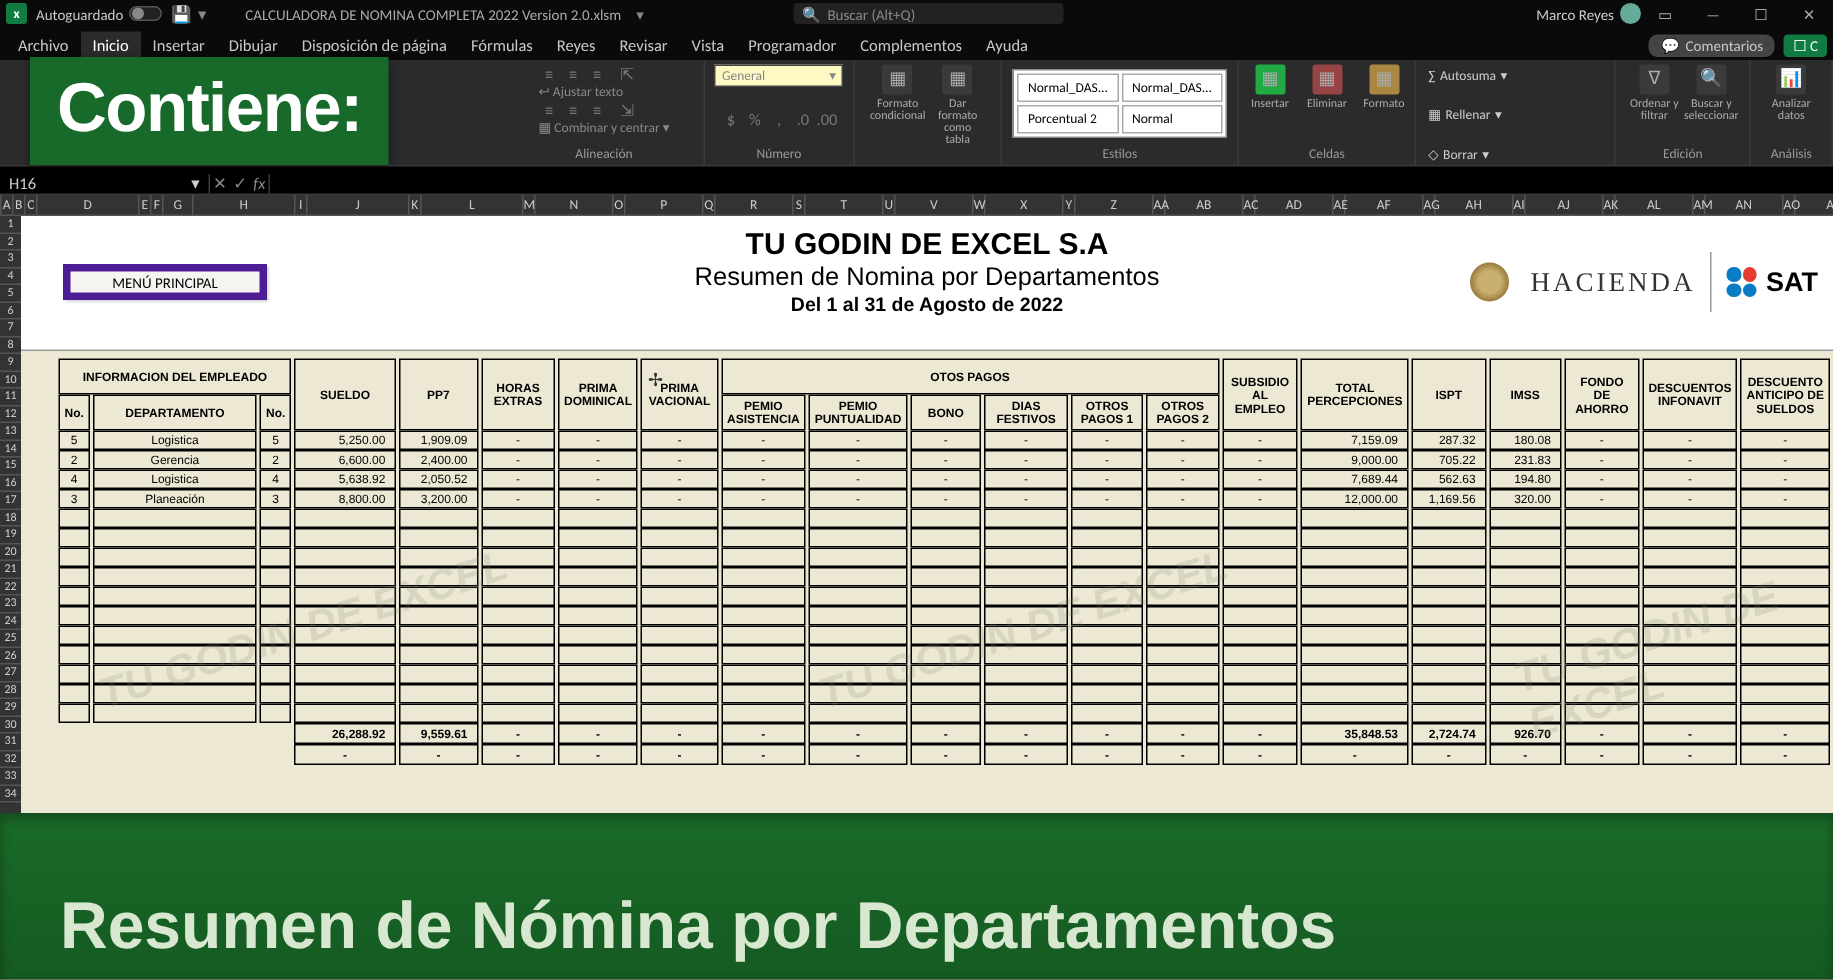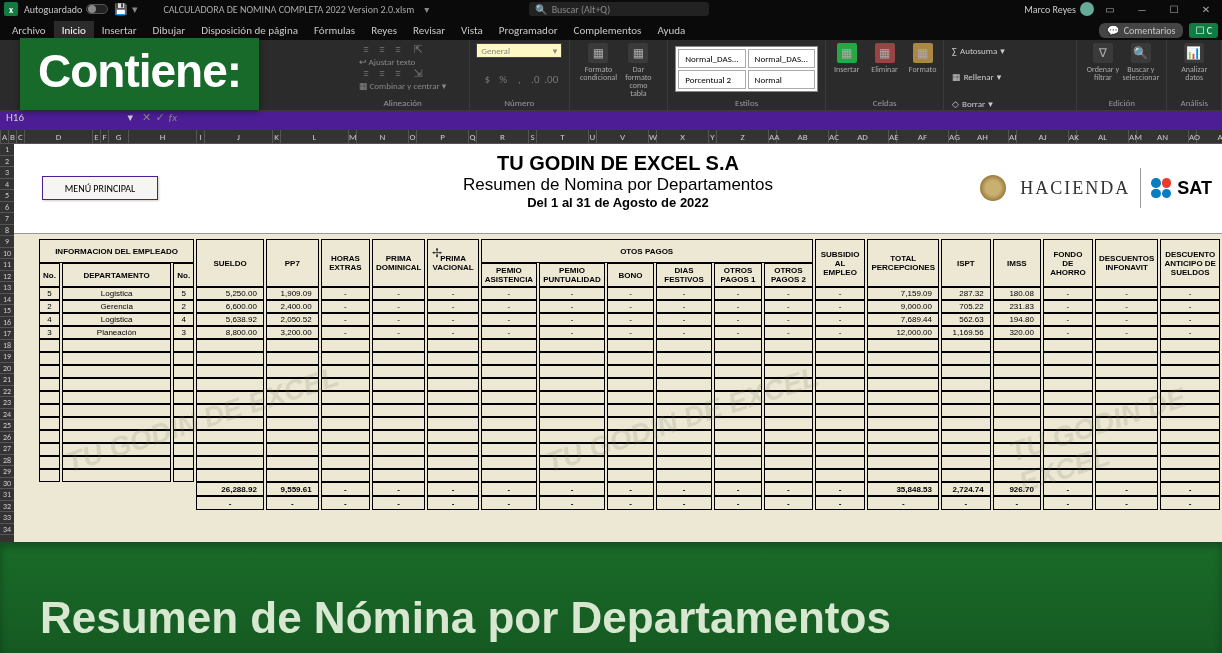--- a/index.html
+++ b/index.html
@@ -76,23 +76,23 @@
     background:#186a2b; color:#fff; font-weight:900;
     font-family: Arial, sans-serif;
     font-size:46px; padding:6px 18px 12px 18px;
     letter-spacing:-1px;
     box-shadow:0 2px 6px rgba(0,0,0,.4);
   }
 
   
   .fxrow {
     height:20px;
-    background:#4c1d95;
+    background:#000000;
     display:flex;
-    align-items:flex-start;
+    align-items:flex-end;
     font-size:11px;
     color:#ccc;
     border-top:1px solid #3a3a3a;
     border-bottom:1px solid #3a3a3a;
   }
   .namebox { width:140px; padding:0 6px; border-right:1px solid #3a3a3a; display:flex; justify-content:space-between;}
   .fxbtns { width:40px; display:flex; justify-content:space-around; color:#888; border-right:1px solid #3a3a3a;}
   .fxinput { flex:1; padding:0 6px; }
 
   
@@ -119,22 +119,22 @@
 
   .reportheader {
     position:absolute;
     left:14px; top:0; right:0;
     height:90px;
     background:#fff;
     border-bottom:1px solid #999;
   }
   .menuprin {
     position:absolute; left:28px; top:32px;
-    width:116px; height:24px;
-    background:#f5f5f2; border:1px solid #4c1d95;
+    width:136px; height:24px;
+    background:#f5f5f2; border:5px solid #4c1d95;
     font-size:10px; display:flex; align-items:center; justify-content:center;
     box-shadow:1px 1px 2px rgba(0,0,0,.2);
   }
   .nota {
     position:absolute; left:200px; top:30px;
     width:220px; height:28px;
     border:1px solid #9b2f2f;
     display:flex;align-items:center;justify-content:center;
     clip-path: polygon(5% 0, 100% 0, 100% 100%, 5% 100%, 0 50%);
     color:#9b2f2f; font-style:italic; font-size:10px;

